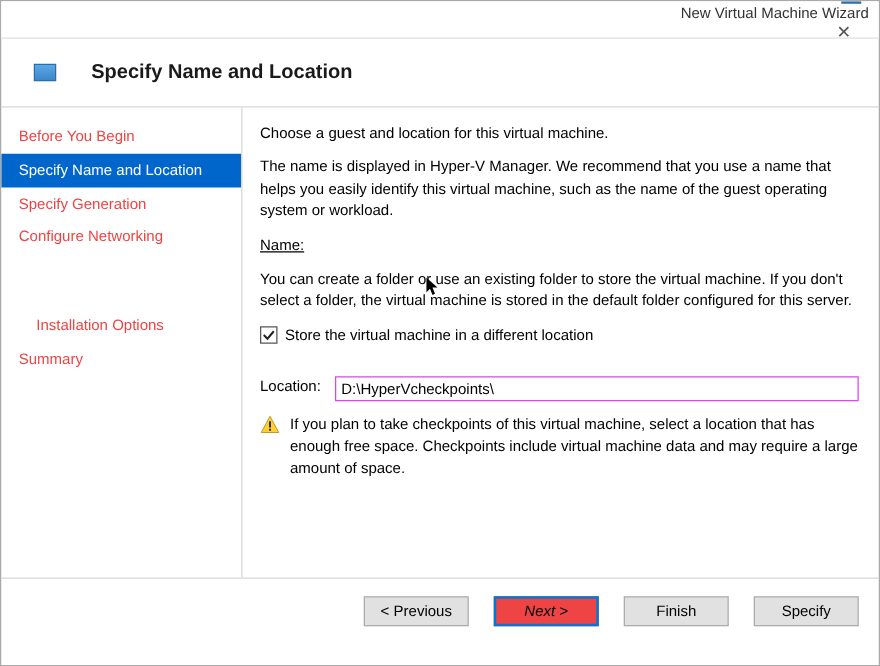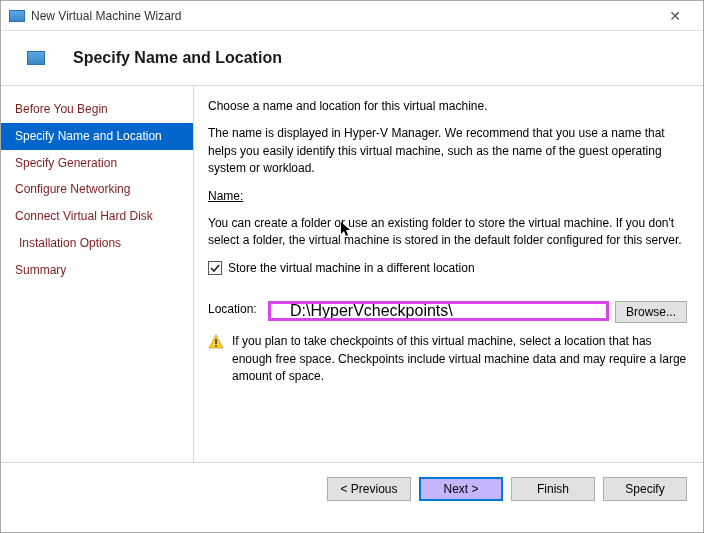--- a/index.html
+++ b/index.html
@@ -1,47 +1,47 @@
 <!DOCTYPE html>
 <html><head>
 <meta charset="utf-8">
 <style>
 * { box-sizing: border-box; margin: 0; padding: 0; }
 body { font-family: "Segoe UI", Tahoma, sans-serif; font-size: 12px; color: #000; background: #fff; width: 704px; height: 533px; overflow: hidden; border: 1px solid #aaa; }
-.titlebar { height: 30px; display: flex; align-items: center; padding: 0 8px; background: #fff; border-bottom: 1px solid #e0e0e0; }
+.titlebar { height: 30px; display: flex; align-items: flex-end; padding: 0 8px; background: #fff; border-bottom: 1px solid #e0e0e0; flex-direction: column; }
 .titlebar-icon { width: 16px; height: 12px; margin-right: 6px; background: linear-gradient(180deg, #5aa7e8 0%, #3d87c8 100%); border: 1px solid #2a6fa8; }
 .titlebar-text { flex: 1; color: #333; }
 .close-x { width: 40px; text-align: center; color: #555; font-size: 14px; font-weight: 300; cursor: pointer; }
 .header { display: flex; align-items: center; padding: 18px 20px 18px 26px; }
 .header-icon { width: 18px; height: 14px; background: linear-gradient(180deg, #5aa7e8 0%, #3d87c8 100%); border: 1px solid #2a6fa8; margin-right: 28px; }
 .header-title { font-size: 16px; font-weight: 700; color: #1a1a1a; }
 .divider { height: 1px; background: #d8d8d8; margin: 0; }
 .body { display: flex; height: 376px; }
 .sidebar { width: 192px; padding: 10px 0; }
-.sidebar-item { padding: 5px 14px; color: #7f1d1d; cursor: pointer; line-height: 1.4; }
+.sidebar-item { padding: 5px 14px; color: #ef4444; cursor: pointer; line-height: 1.4; }
 .sidebar-item.active { background: #0066cc; color: #fff; }
-.sidebar-item.sub { padding-left: 18px; }
+.sidebar-item.sub { padding-left: 28px; margin-top: 44px; }
 .sidebar-divider { width: 1px; background: #d8d8d8; }
 .content { flex: 1; padding: 12px 16px 8px 14px; line-height: 1.45; }
 .content p { margin-bottom: 10px; }
 .form-row { display: flex; align-items: center; margin-bottom: 10px; text-decoration: underline; }
 .form-label { width: 60px; }
 .form-input { flex: 1; border: 1px solid #888; padding: 2px 4px; font-family: inherit; font-size: 12px; height: 20px; }
 .checkbox-row { display: flex; align-items: center; margin-bottom: 24px; gap: 6px; }
 .checkbox { width: 14px; height: 14px; border: 1px solid #555; display: inline-flex; align-items: center; justify-content: center; cursor: pointer; }
 .checkbox svg { width: 10px; height: 10px; }
 .loc-row { display: flex; align-items: flex-start; gap: 6px; margin-bottom: 10px; }
 .loc-row .form-label { width: 54px; }
-.loc-row input { flex: 1; border: 3px solid #d946ef; padding: 2px 19px; font-family: inherit; font-size: 16px; height: 20px; }
+.loc-row input { flex: 1; border: 1px solid #d946ef; padding: 2px 4px; font-family: inherit; font-size: 12px; height: 20px; }
 .browse-btn { width: 72px; height: 22px; background: #e1e1e1; border: 1px solid #adadad; font-family: inherit; font-size: 12px; cursor: pointer; }
 .warning-row { display: flex; gap: 8px; justify-content: space-between; }
 .warn-icon { flex-shrink: 0; width: 16px; height: 16px; margin-top: 1px; }
-.footer { display: flex; justify-content: flex-end; gap: 8px; padding: 14px 16px; border-top: 1px solid #d8d8d8; }
+.footer { display: flex; justify-content: flex-end; gap: 20px; padding: 14px 16px; border-top: 1px solid #d8d8d8; }
 .footer button { width: 84px; height: 24px; background: #e1e1e1; border: 1px solid #adadad; font-family: inherit; font-size: 12px; cursor: pointer; }
-.footer button.primary { border: 2px solid #0078d7; background: #c4b5fd; }
+.footer button.primary { border: 2px solid #0078d7; background: #ef4444; font-style: italic; }
 .cursor { position: absolute; left: 341px; top: 222px; width: 12px; height: 16px; pointer-events: none; }
 </style>
 </head>
 <body>
 
 <div class="titlebar">
   <div class="titlebar-icon"></div>
   <div class="titlebar-text">New Virtual Machine Wizard</div>
   <div class="close-x">✕</div>
 </div>
@@ -52,44 +52,42 @@
 </div>
 
 <div class="divider"></div>
 
 <div class="body">
   <div class="sidebar">
     <div class="sidebar-item">Before You Begin</div>
     <div class="sidebar-item active">Specify Name and Location</div>
     <div class="sidebar-item">Specify Generation</div>
     <div class="sidebar-item">Configure Networking</div>
-    <div class="sidebar-item">Connect Virtual Hard Disk</div>
     <div class="sidebar-item sub">Installation Options</div>
     <div class="sidebar-item">Summary</div>
   </div>
   <div class="sidebar-divider"></div>
   <div class="content">
-    <p>Choose a name and location for this virtual machine.</p>
+    <p>Choose a guest and location for this virtual machine.</p>
     <p>The name is displayed in Hyper-V Manager. We recommend that you use a name that helps you easily identify this virtual machine, such as the name of the guest operating system or workload.</p>
     <div class="form-row">
       <div class="form-label">Name:</div>
     </div>
     <p>You can create a folder or use an existing folder to store the virtual machine. If you don't select a folder, the virtual machine is stored in the default folder configured for this server.</p>
     <div class="checkbox-row">
       <div class="checkbox">
         <svg viewBox="0 0 10 10">
             <path d="M1 5 L4 8 L9 2" stroke="#222" stroke-width="1.6" fill="none"></path>
           </svg>
       </div>
       <span>Store the virtual machine in a different location</span>
     </div>
     <div class="loc-row">
       <div class="form-label">Location:</div>
       <input type="text" value="D:\HyperVcheckpoints\" style="">
-      <button class="browse-btn">Browse...</button>
     </div>
     <div class="warning-row">
       <svg class="warn-icon" viewBox="0 0 16 16">
         <path d="M8 1 L15 14 L1 14 Z" fill="#ffcf33" stroke="#b08000" stroke-width="0.6"></path>
         <rect x="7.2" y="5" width="1.6" height="5" fill="#333"></rect>
         <rect x="7.2" y="11" width="1.6" height="1.6" fill="#333"></rect>
       </svg>
       <div>If you plan to take checkpoints of this virtual machine, select a location that has enough free space. Checkpoints include virtual machine data and may require a large amount of space.</div>
     </div>
   </div>

